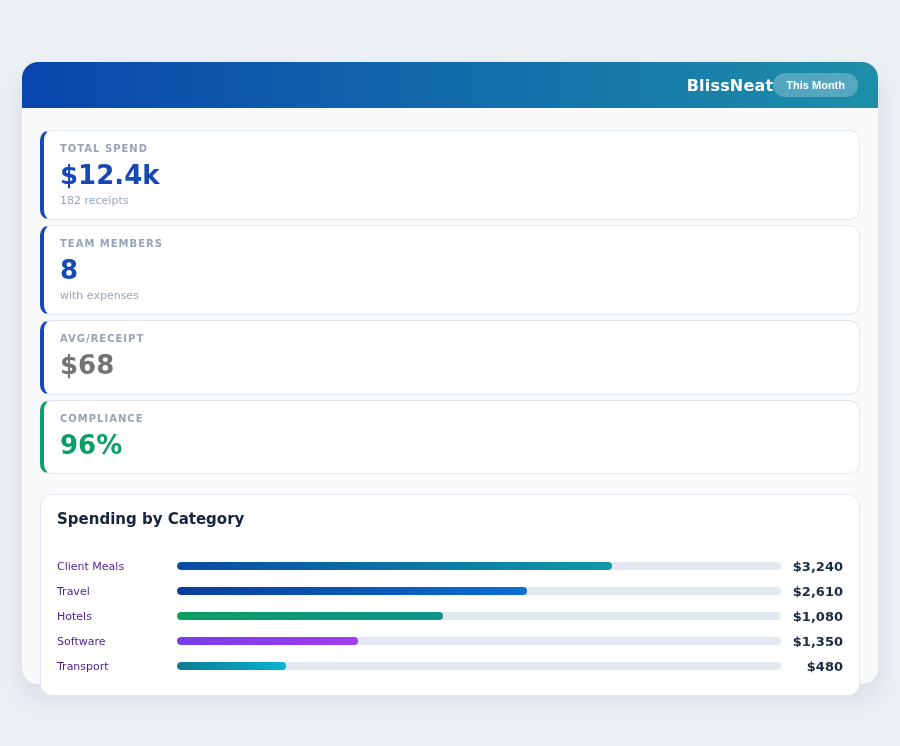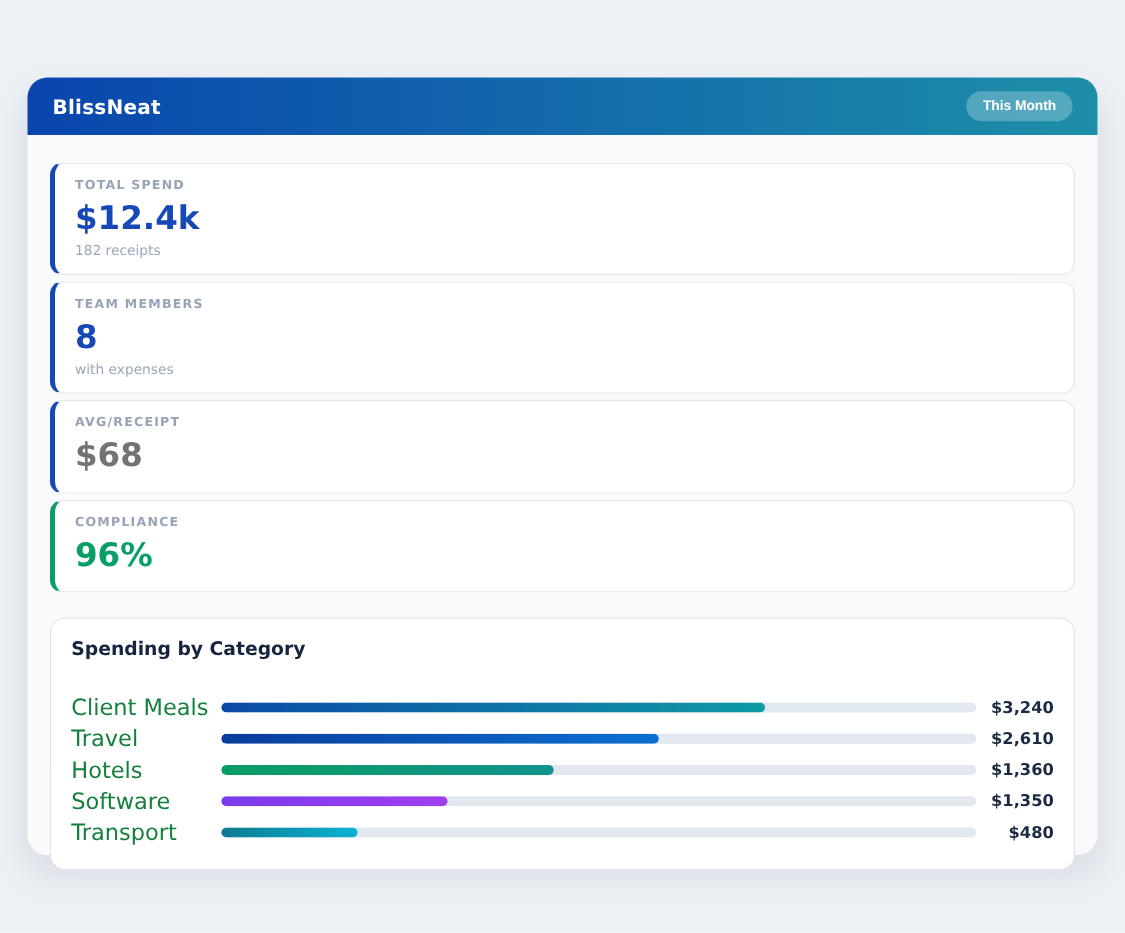--- a/index.html
+++ b/index.html
@@ -37,37 +37,37 @@
   }
   .stat-value { font-size:26px; font-weight:bold; line-height:1.2; }
   .stat-sub { font-size:11px; color:#9aa7b9; margin-top:3px; }
   .stat-sub:empty { display:none; }
   .chart-card {
     background:#ffffff; border:1px solid #e3e8f0; border-radius:12px;
     margin-top:20px; padding:15px 16px 16px;
   }
   .chart-title { font-size:15px; font-weight:bold; color:#16243e; margin-bottom:26px; }
   .bar-row { display:flex; align-items:center; height:25px; }
-  .bar-label { width:120px; font-size:18px; color:#15803d; }
+  .bar-label { width:120px; font-size:11px; color:#4c1d95; }
   .bar-track {
     flex:1; height:8px; border-radius:999px; background:#e2e8f0;
     position:relative; overflow:hidden;
   }
   .bar-fill { position:absolute; left:0; top:0; height:8px; border-radius:999px; }
   .bar-value {
     width:62px; text-align:right; font-size:13px; font-weight:bold; color:#1b2a43;
     padding-left:8px;
   }
 </style>
 </head>
 <body>
 
 <div class="panel">
 
-  <div class="header" style="background: linear-gradient(90deg, rgb(9, 69, 173), rgb(29, 143, 168));">
+  <div class="header" style="background: linear-gradient(90deg, rgb(9, 69, 173), rgb(29, 143, 168)); justify-content: flex-end;">
     <div class="app-title">BlissNeat</div>
     <button class="badge">This Month</button>
   </div>
 
   <div class="content">
 
     <div class="stat-card" style="border-left-color: rgb(22, 73, 181);">
       <div class="stat-label">TOTAL SPEND</div>
       <div class="stat-value" style="color: rgb(22, 73, 181);">$12.4k</div>
       <div class="stat-sub">182 receipts</div>
@@ -108,21 +108,21 @@
             <div class="bar-fill" style="width: 58%; background: linear-gradient(90deg, rgb(10, 61, 156), rgb(11, 112, 210));"></div>
           </div>
         <div class="bar-value">$2,610</div>
       </div>
 
       <div class="bar-row">
         <div class="bar-label">Hotels</div>
         <div class="bar-track" style="background: rgb(226, 232, 240);">
             <div class="bar-fill" style="width: 44%; background: linear-gradient(90deg, rgb(10, 157, 98), rgb(18, 147, 142));"></div>
           </div>
-        <div class="bar-value">$1,360</div>
+        <div class="bar-value">$1,080</div>
       </div>
 
       <div class="bar-row">
         <div class="bar-label">Software</div>
         <div class="bar-track" style="background: rgb(226, 232, 240);">
             <div class="bar-fill" style="width: 30%; background: linear-gradient(90deg, rgb(122, 60, 234), rgb(160, 62, 240));"></div>
           </div>
         <div class="bar-value">$1,350</div>
       </div>
 

